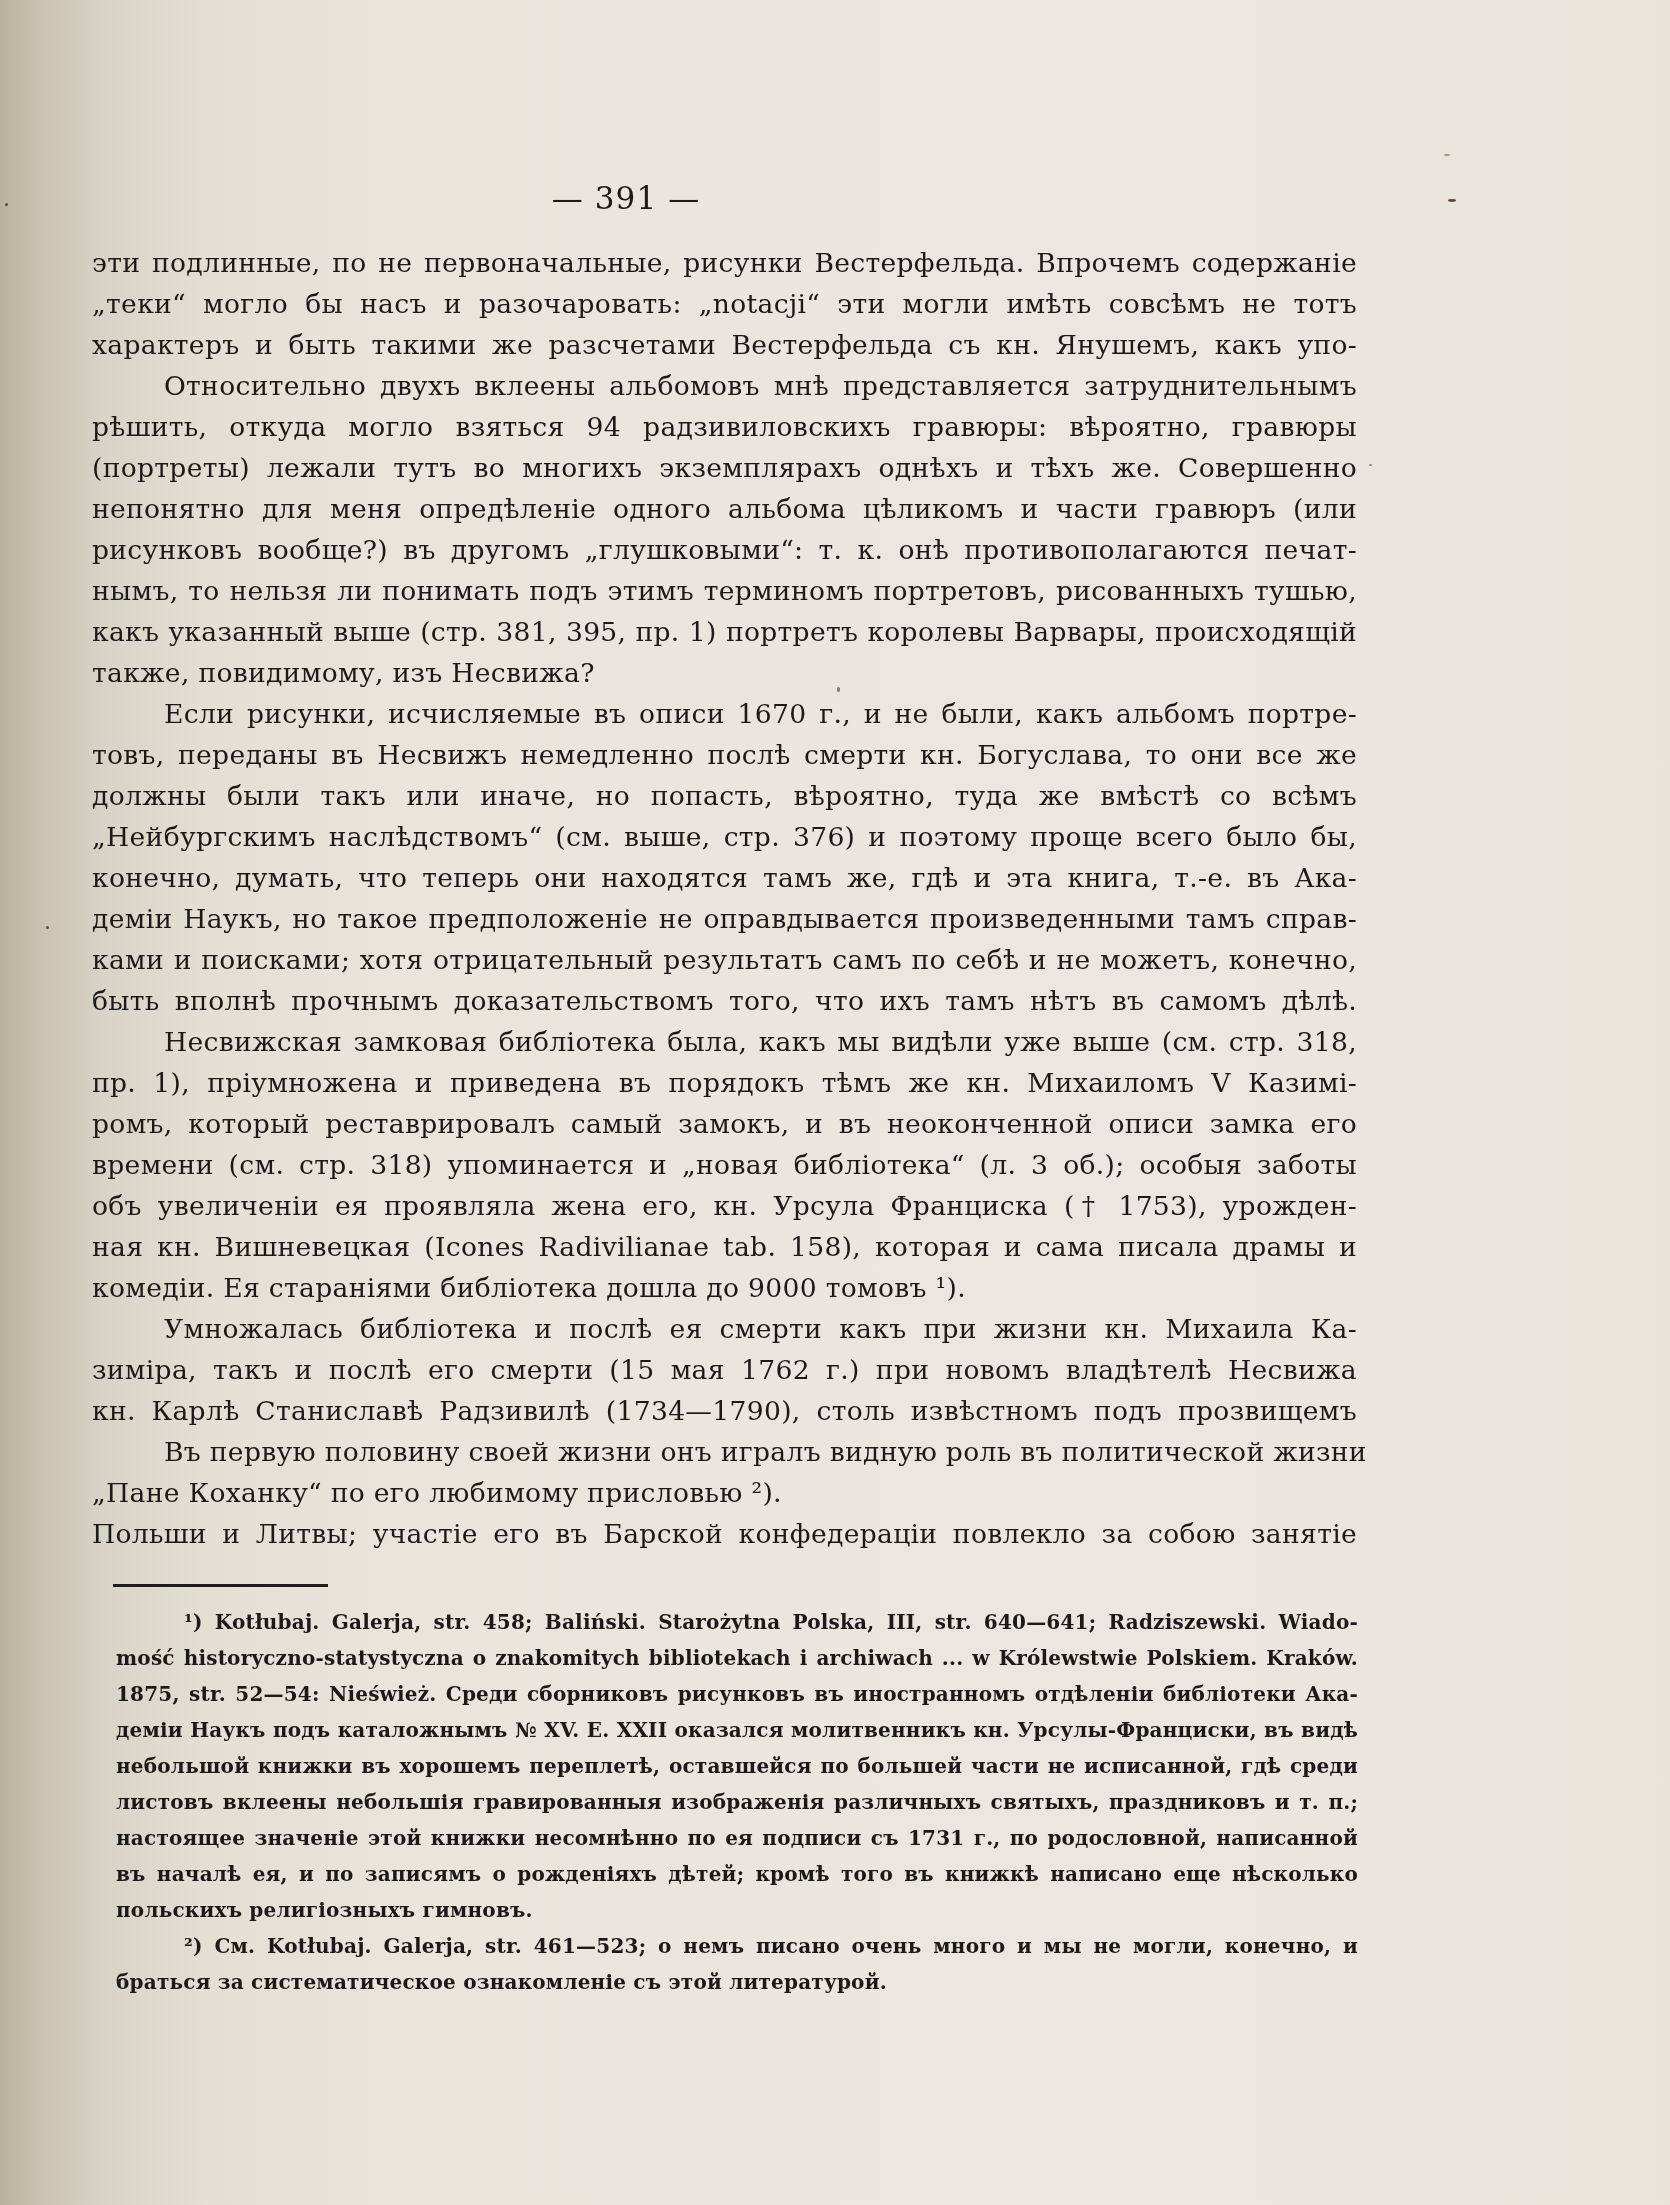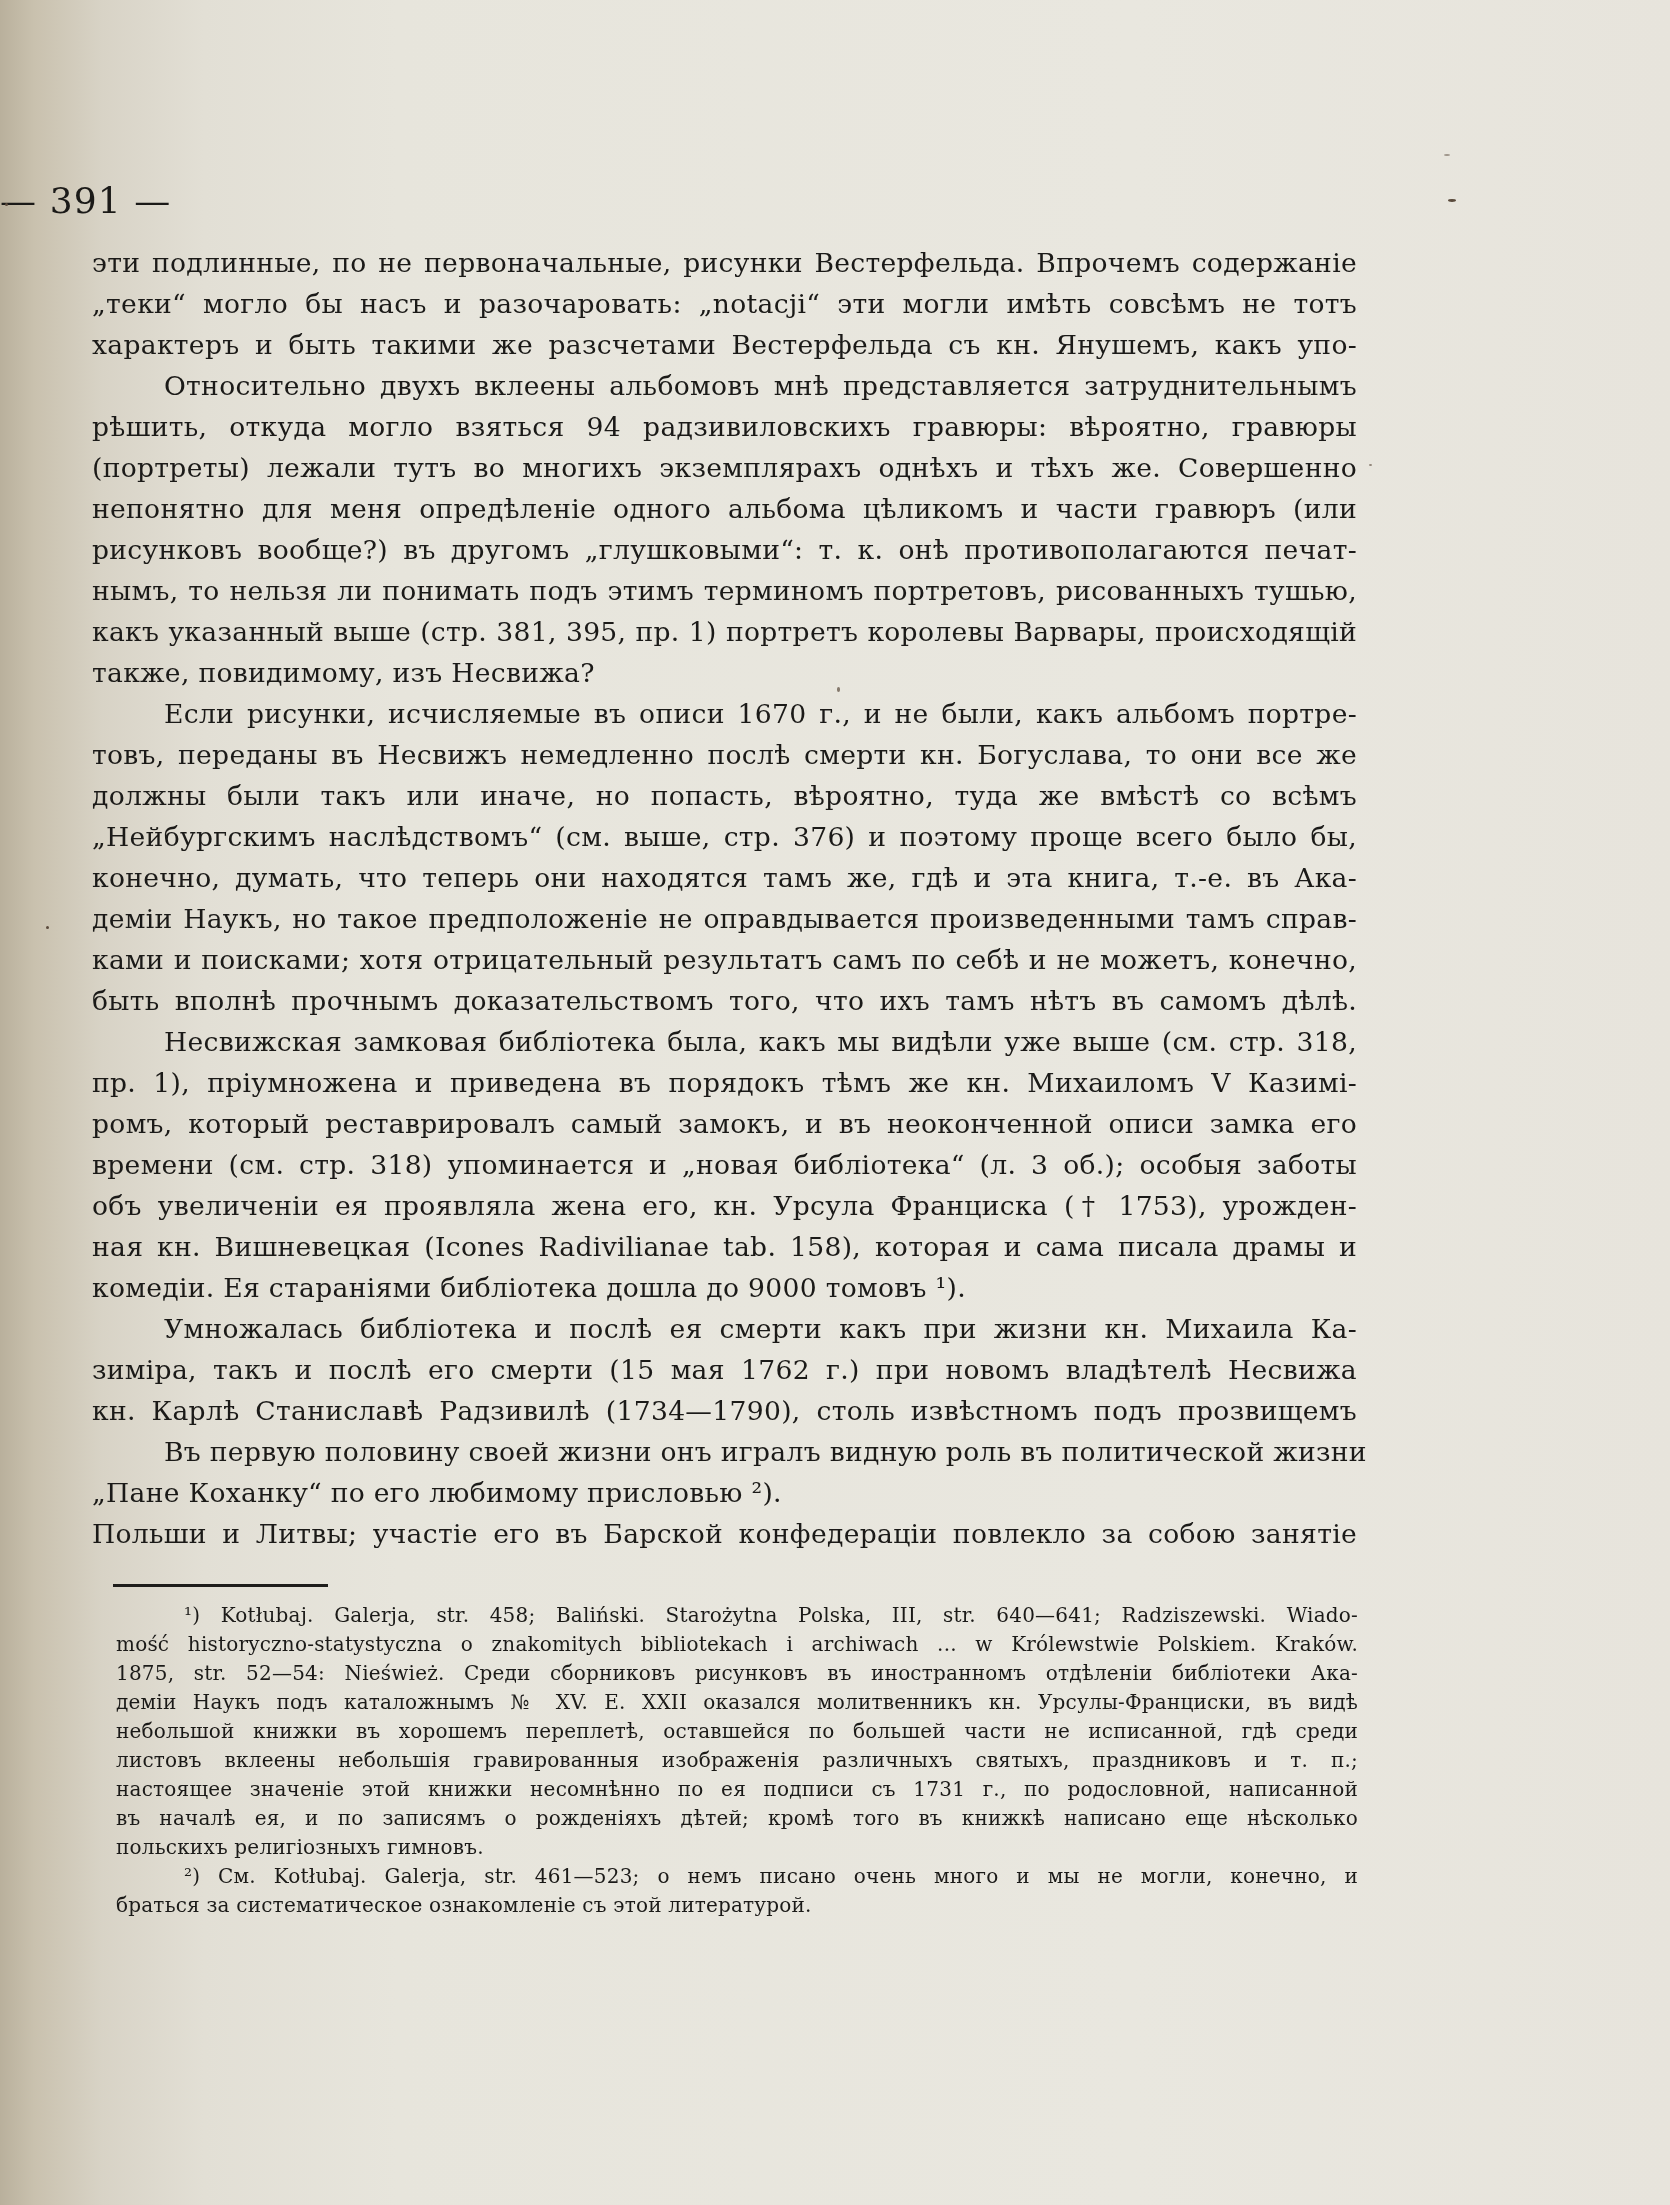--- a/index.html
+++ b/index.html
@@ -9,21 +9,21 @@
   }
   .page {
     position: relative; width: 1671px; height: 2205px;
     background:
       linear-gradient(to right, #b9b09c 0px, #c9c1ae 34px, #d8d3c6 102px, #e2dfd5 204px, #e7e5dc 396px, #e9e7df 1131px, #e7e4dc 1671px);
     font-family: "DejaVu Serif", "Liberation Serif", serif;
     color: #1b1a18;
   }
   .page-number {
     position: absolute; top: 180px; left: 0; width: 1501px;
-    font-size: 36px; letter-spacing: 1.1px;
+    text-align: center; font-size: 31px; letter-spacing: 1.1px;
     padding-right: 249px; box-sizing: border-box;
   }
   .body-text {
     position: absolute; left: 92px; top: 242px; width: 1265px;
   }
   .line {
     display: block; white-space: nowrap; font-size: 26.6px; line-height: 41px;
     text-align: justify; text-align-last: justify; height: 41px;
     letter-spacing: 0.3px;
   }
@@ -31,21 +31,21 @@
   .line.indent { padding-left: 72px; }
   .rule {
     position: absolute; left: 113px; top: 1584px; width: 215px; height: 2.8px;
     background: #1e1d1b;
   }
   .footnotes {
     position: absolute; left: 116px; top: 1601px; width: 1242px;
   }
   .fline {
     display: block; white-space: nowrap; font-size: 20px; line-height: 29px; height: 29px;
-    font-weight: normal; text-align: justify; text-align-last: justify; letter-spacing: 0.2px;
+    font-weight: bold; text-align: justify; text-align-last: justify; letter-spacing: 0.2px; margin-top: 7px;
   }
   .fline.last { text-align-last: left; }
   .fline.indent { padding-left: 68px; }
   .speck { position: absolute; background: #5a4a3c; border-radius: 50%; }
 </style>
 </head>
 <body>
 
 <div class="page">
 

